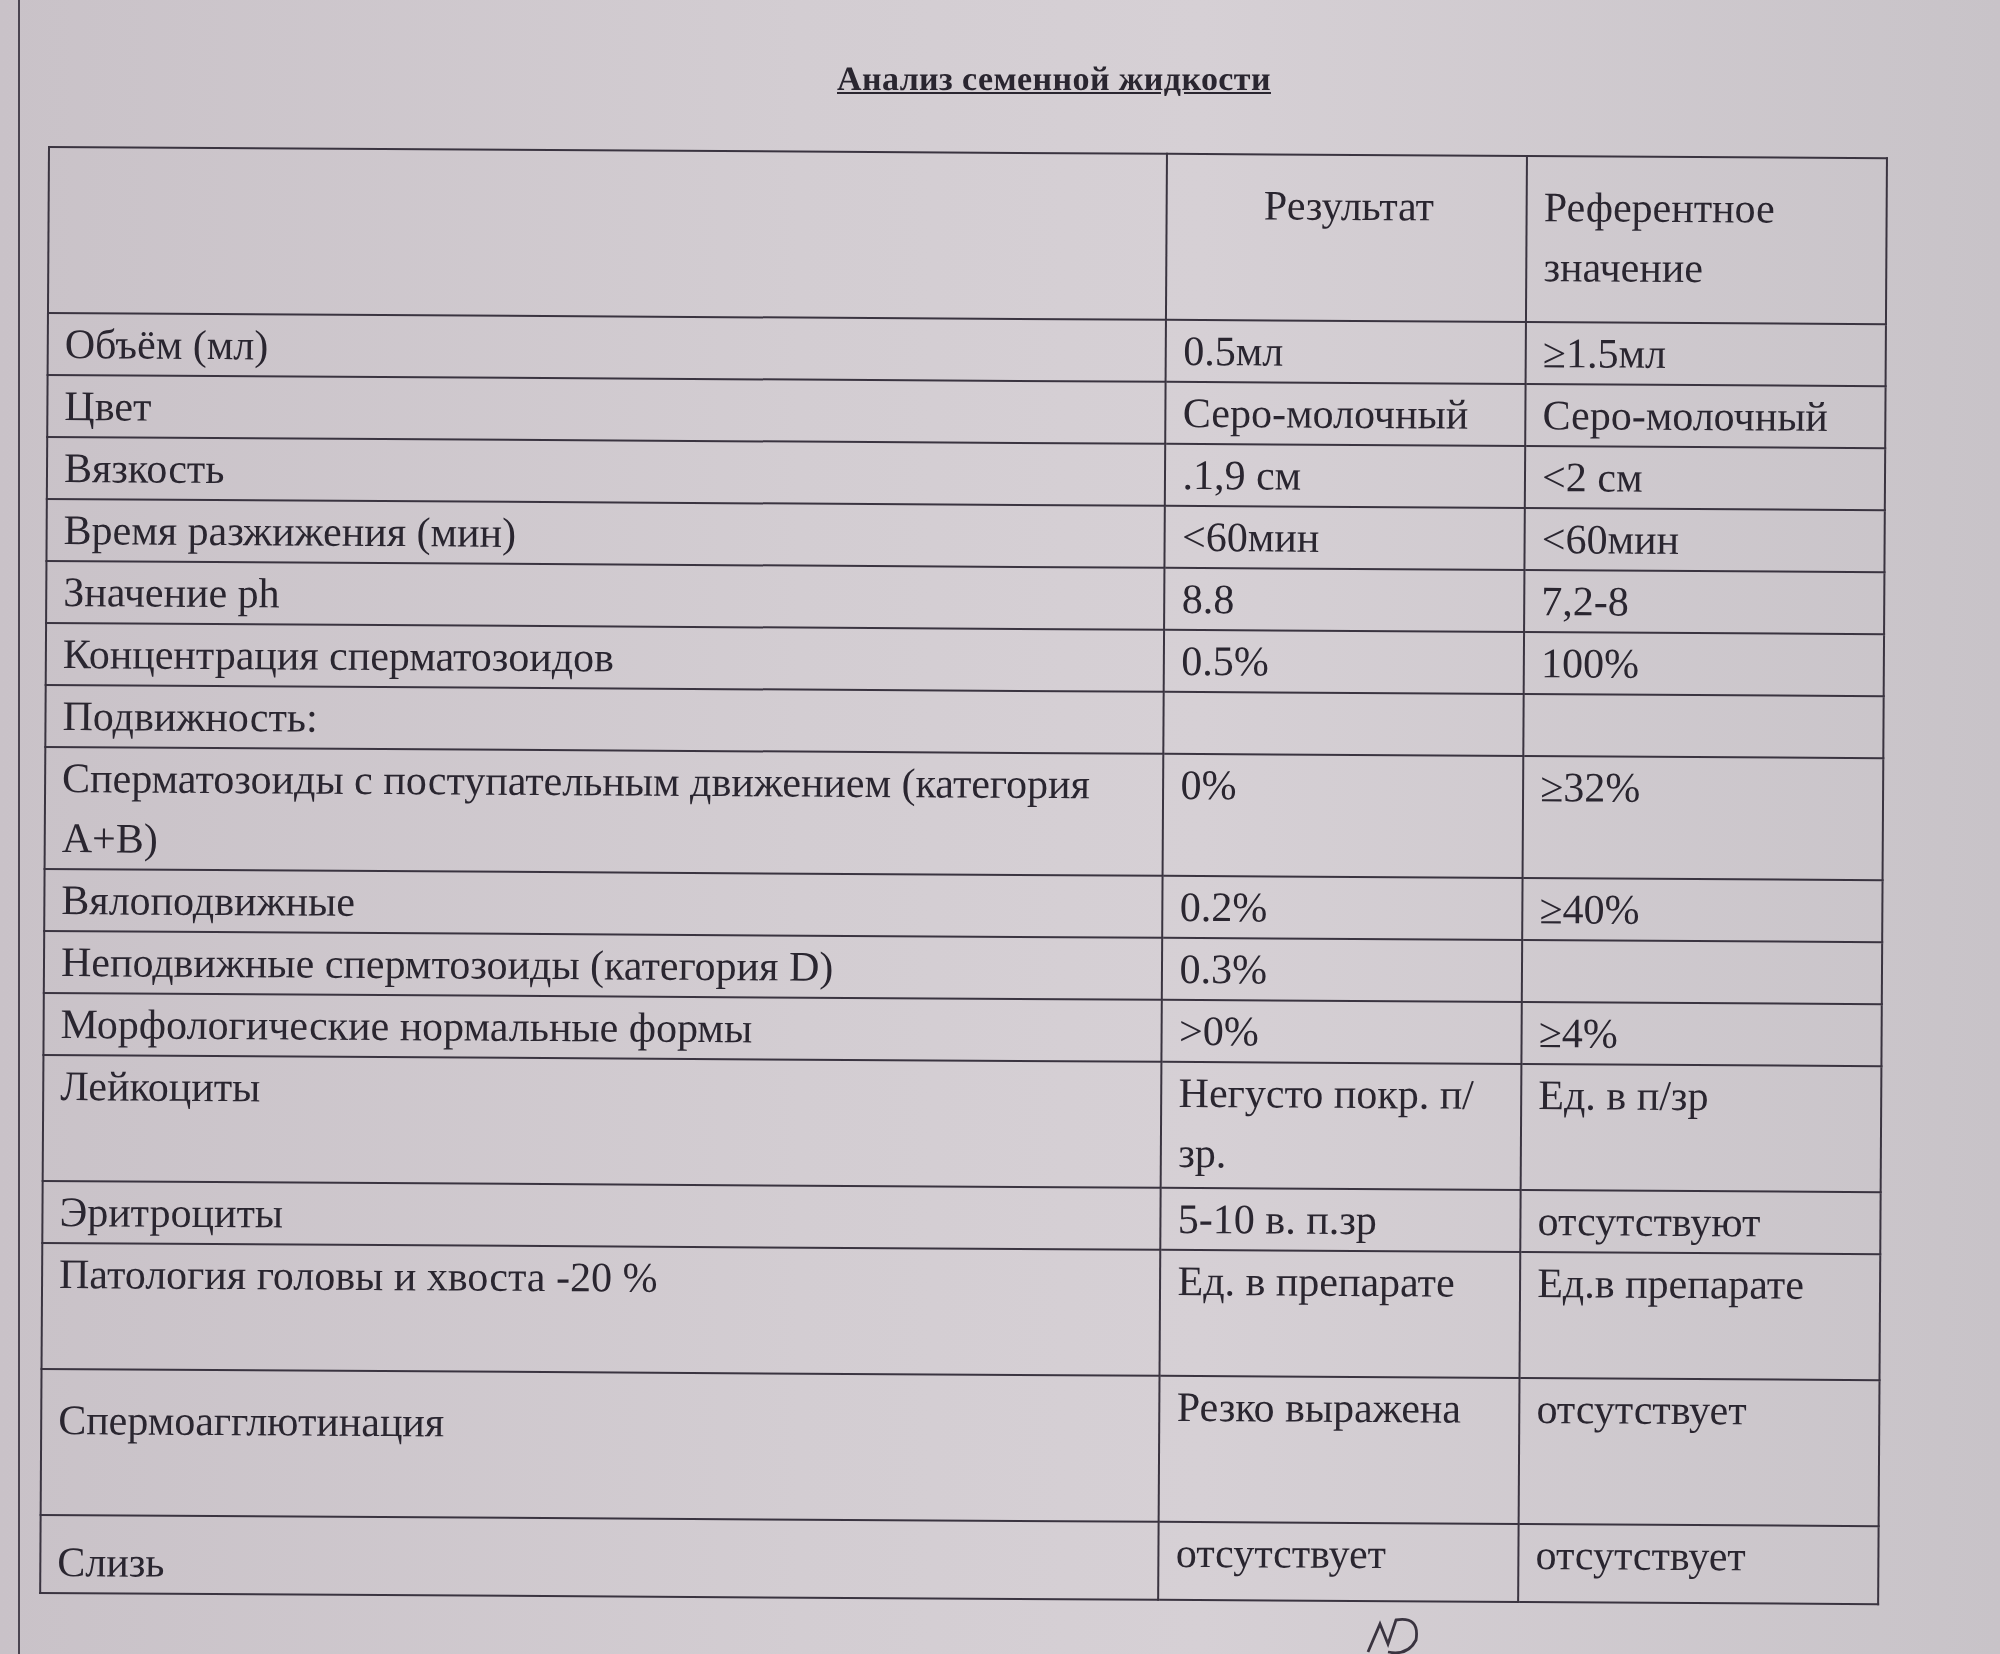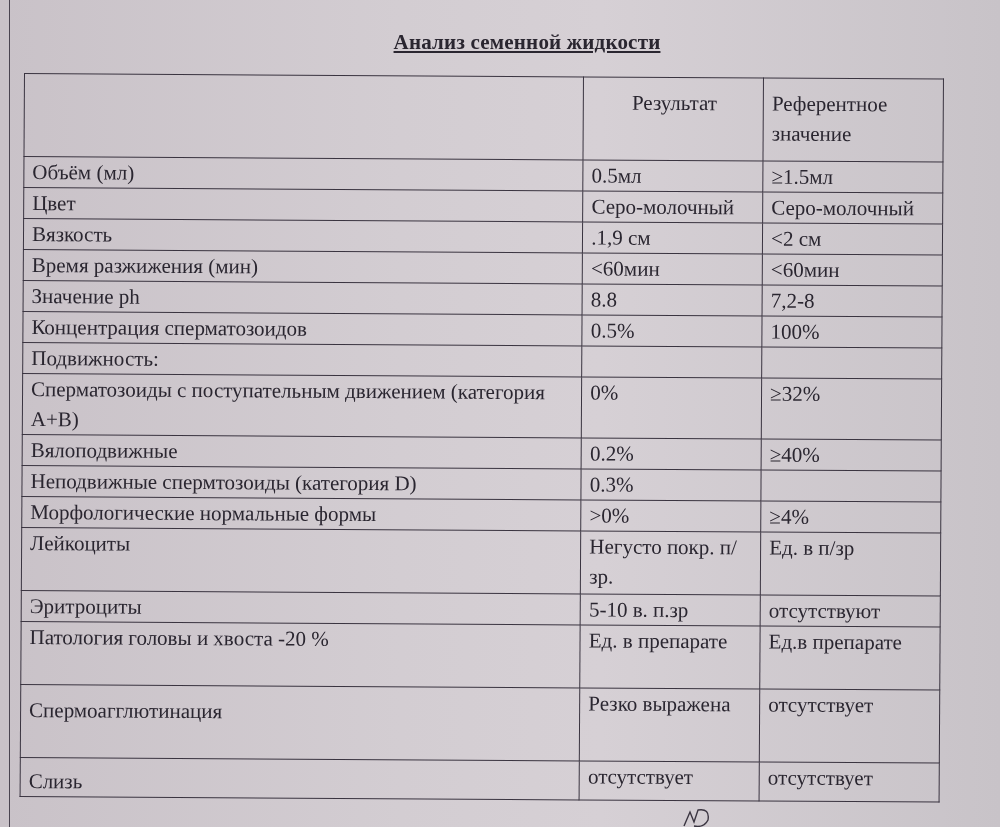--- a/index.html
+++ b/index.html
@@ -22,21 +22,21 @@
       width: 1px;
       height: 827px;
       background: #4a4450;
     }
     .doc-title {
       position: absolute;
       left: 0;
       width: 984px;
       top: 30px;
       text-align: center;
-      font-size: 21px;
+      font-size: 17px;
       font-weight: bold;
       text-decoration: underline;
       letter-spacing: 0.2px;
       padding-left: 70px;
       box-sizing: border-box;
     }
     table.results {
       position: absolute;
       left: 24px;
       top: 73px;

